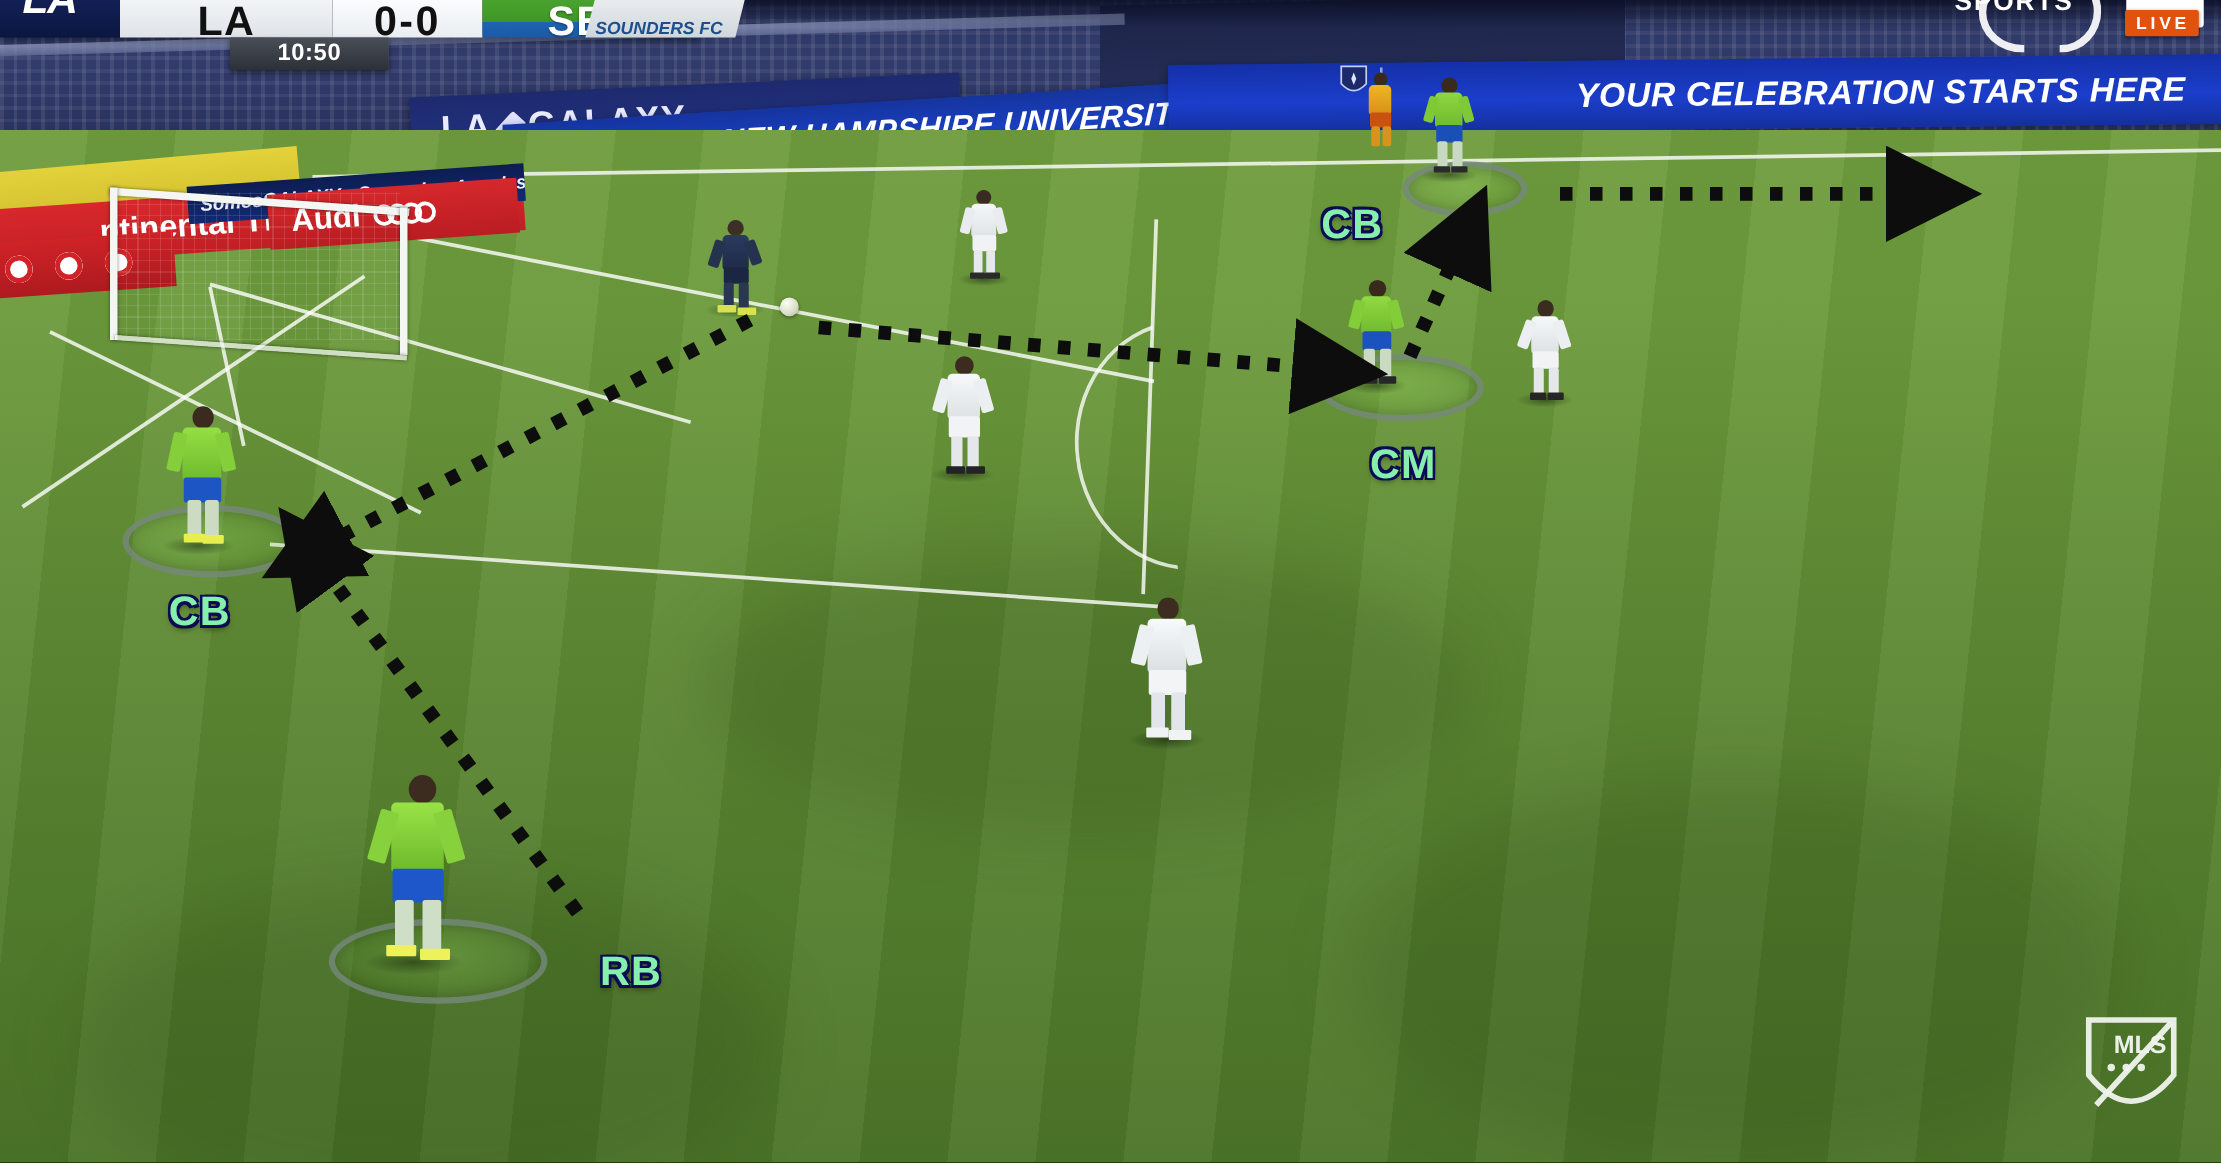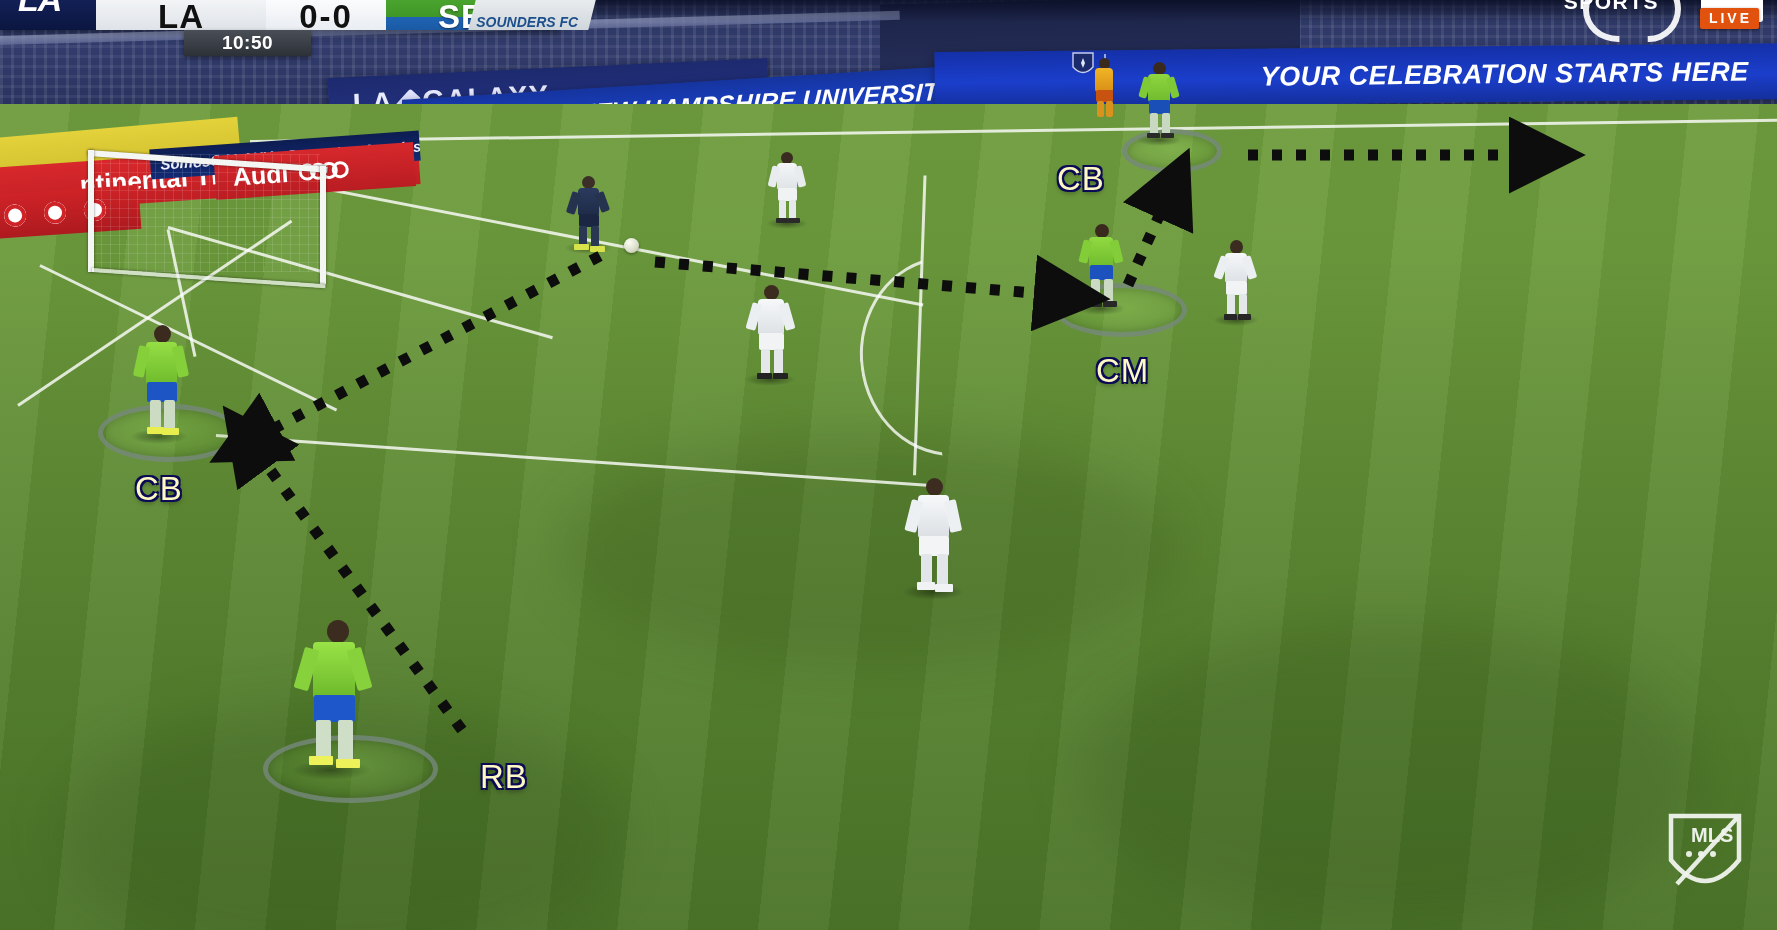--- a/index.html
+++ b/index.html
@@ -223,22 +223,22 @@
     border-radius:50%;
     border:5px solid rgba(118,134,126,.78);
     background:radial-gradient(ellipse at 50% 45%, rgba(150,215,90,.30), rgba(120,180,70,.12) 70%, rgba(120,180,70,0) 100%);
     box-shadow:0 0 10px rgba(0,0,0,.18) inset;
   }
 
   
   .anno{
     position:absolute; z-index:30;
     font-family:"Liberation Sans", sans-serif;
-    font-weight:normal; font-size:33px;
-    color:#fef9c3;
+    font-weight:bold; font-size:33px;
+    color:#86efac;
     -webkit-text-stroke:2px #0a0a55;
     paint-order:stroke fill;
     text-shadow:
        2px 2px 0 #0a0a55, -2px 2px 0 #0a0a55,
        2px -2px 0 #0a0a55, -2px -2px 0 #0a0a55,
        0 3px 5px rgba(0,0,0,.5);
     letter-spacing:1px;
     user-select:none;
   }
 

